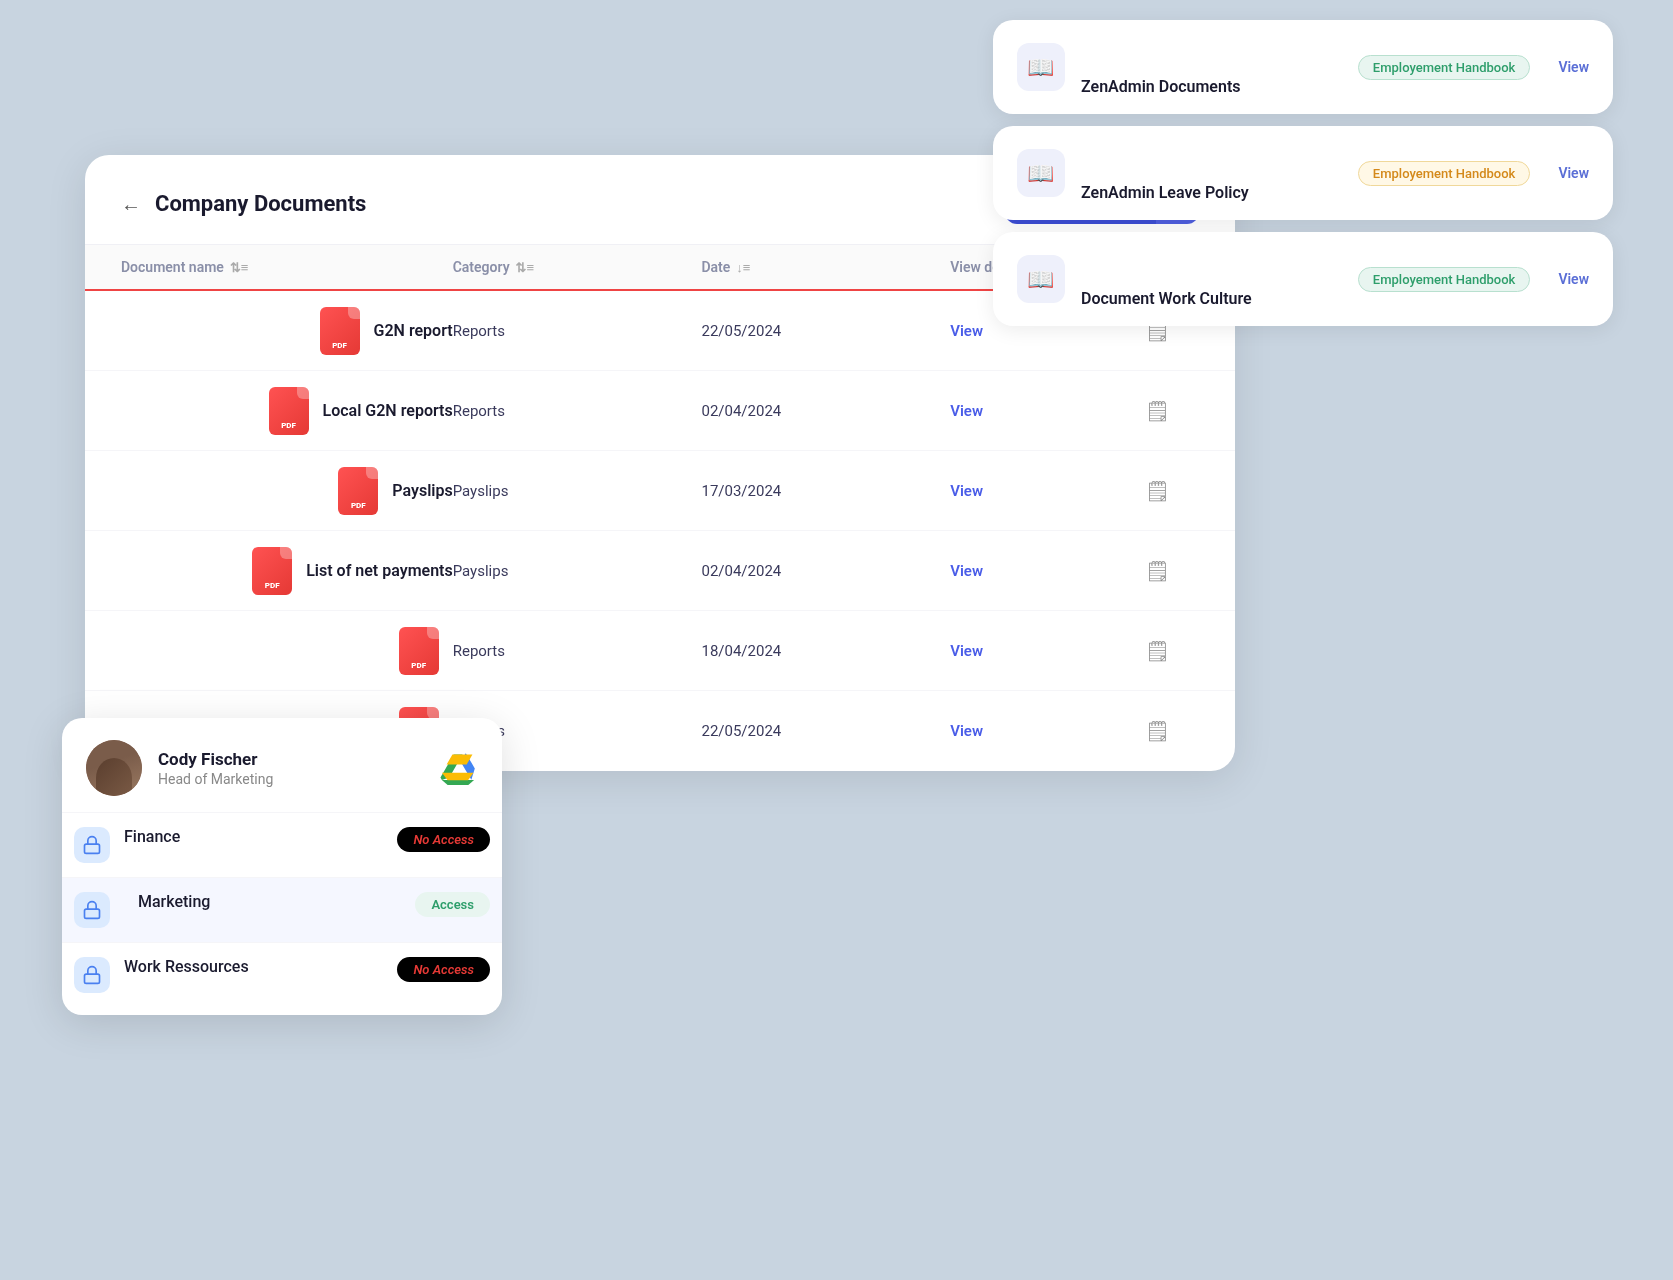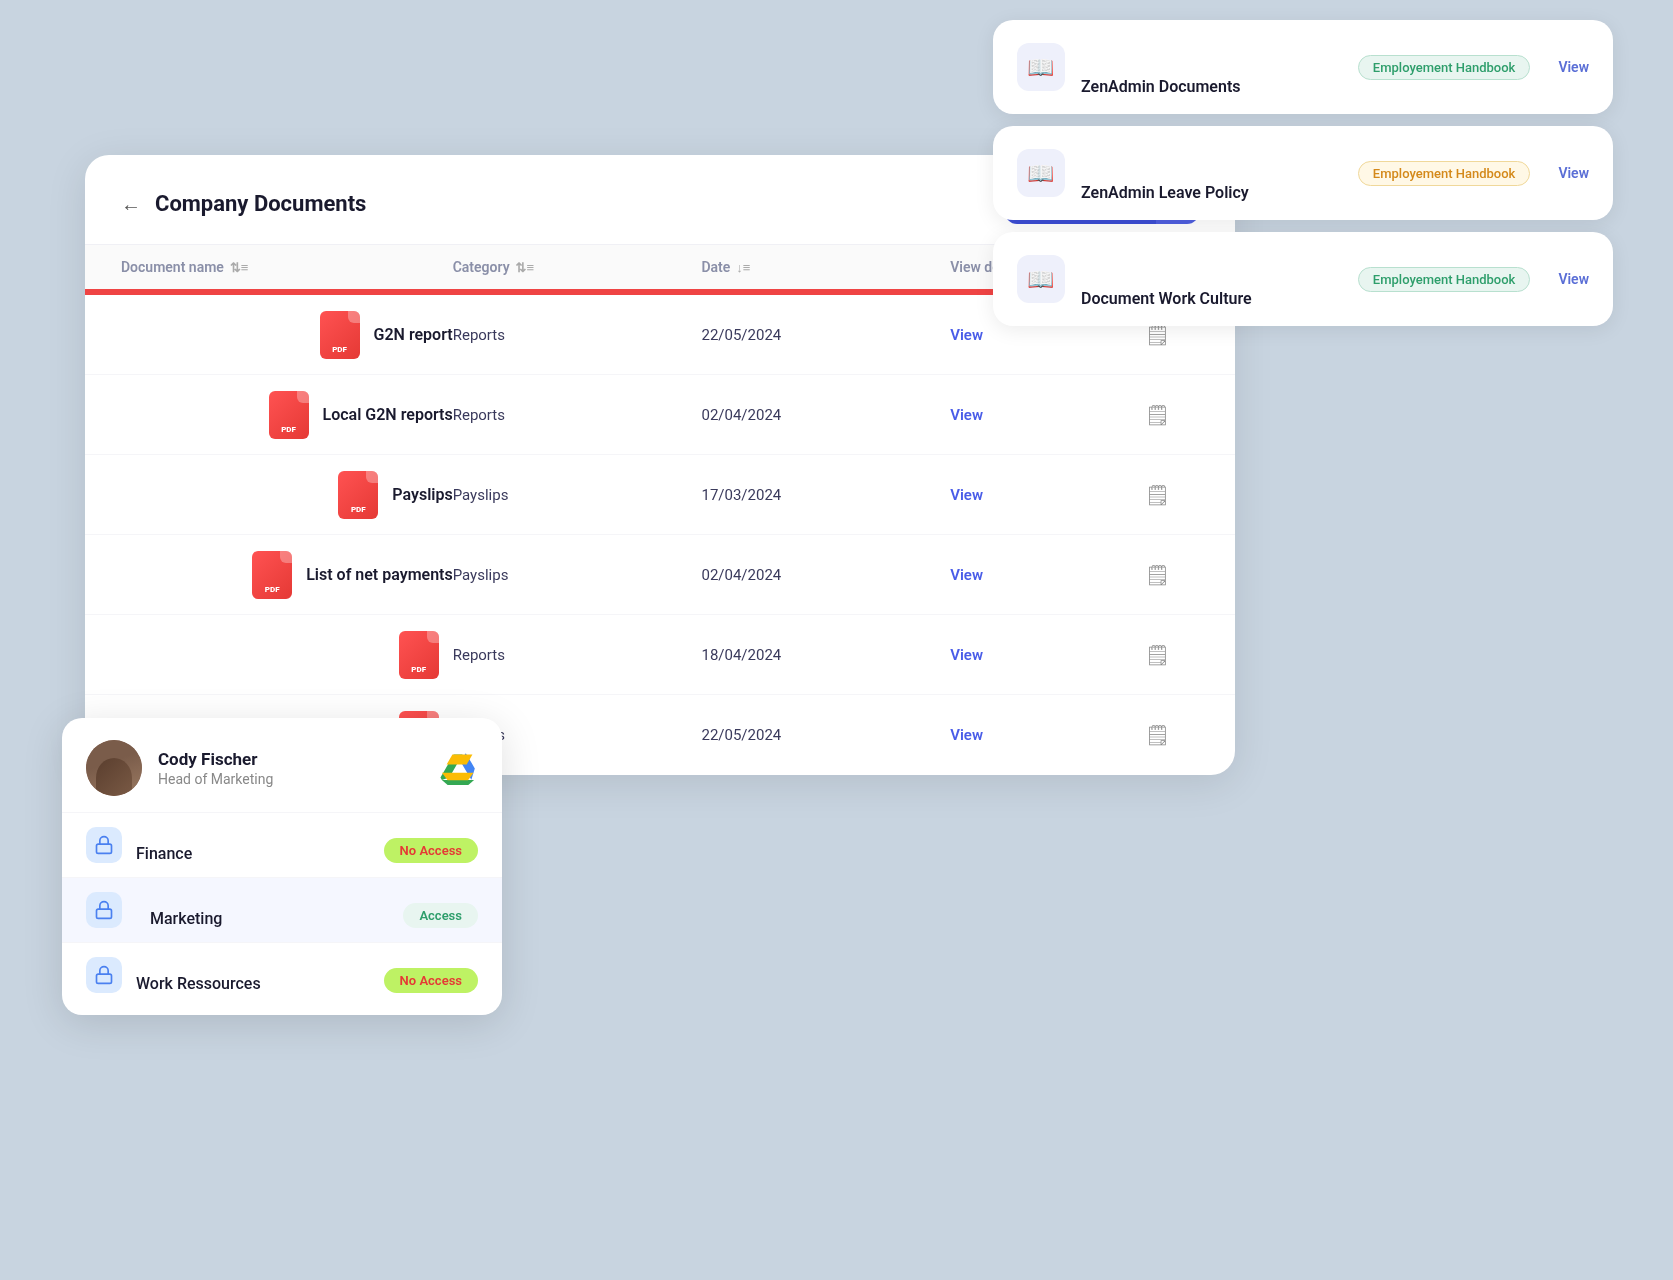--- a/index.html
+++ b/index.html
@@ -135,21 +135,21 @@
 
     
     .table-container {
       padding: 0;
     }
     .table-header-row {
       display: grid;
       grid-template-columns: 2fr 1.5fr 1.5fr 1fr 0.5fr;
       padding: 14px 36px;
       background: #fafafa;
-      border-bottom: 6px solid #ef4444;
+      border-bottom: 2px solid #ef4444;
     }
     .table-col-header {
       font-size: 14px;
       font-weight: 600;
       color: #8a8fa8;
       display: flex;
       align-items: center;
       gap: 6px;
     }
     .sort-icon {
@@ -277,22 +277,22 @@
       align-items: center;
       justify-content: center;
     }
 
     
     .access-list {
       padding: 0 0 8px 0;
     }
     .access-item {
       display: flex;
-      align-items: flex-end;
-      padding: 14px 24px;
+      align-items: flex-start;
+      padding: 14px 12px;
       gap: 14px;
       border-top: 1px solid #f5f5f8;
     }
     .access-item.highlighted {
       background: #f5f7ff;
       border-radius: 0;
       gap: 28px;
     }
     .access-dept-icon {
       width: 36px;
@@ -313,22 +313,23 @@
       font-weight: 500;
       color: #1a1a2e;
     }
     .access-badge {
       padding: 5px 16px;
       border-radius: 20px;
       font-size: 13px;
       font-weight: 600;
     }
     .badge-no-access {
-      background: #bef264;
+      background: #000000;
       color: #e53935;
+      font-style: italic;
     }
     .badge-access {
       background: #e8f5f0;
       color: #2e9e6b;
     }
 
     
     .gdrive-tri-green { fill: #34a853; }
     .gdrive-tri-yellow { fill: #fbbc05; }
     .gdrive-tri-blue { fill: #4285f4; }

